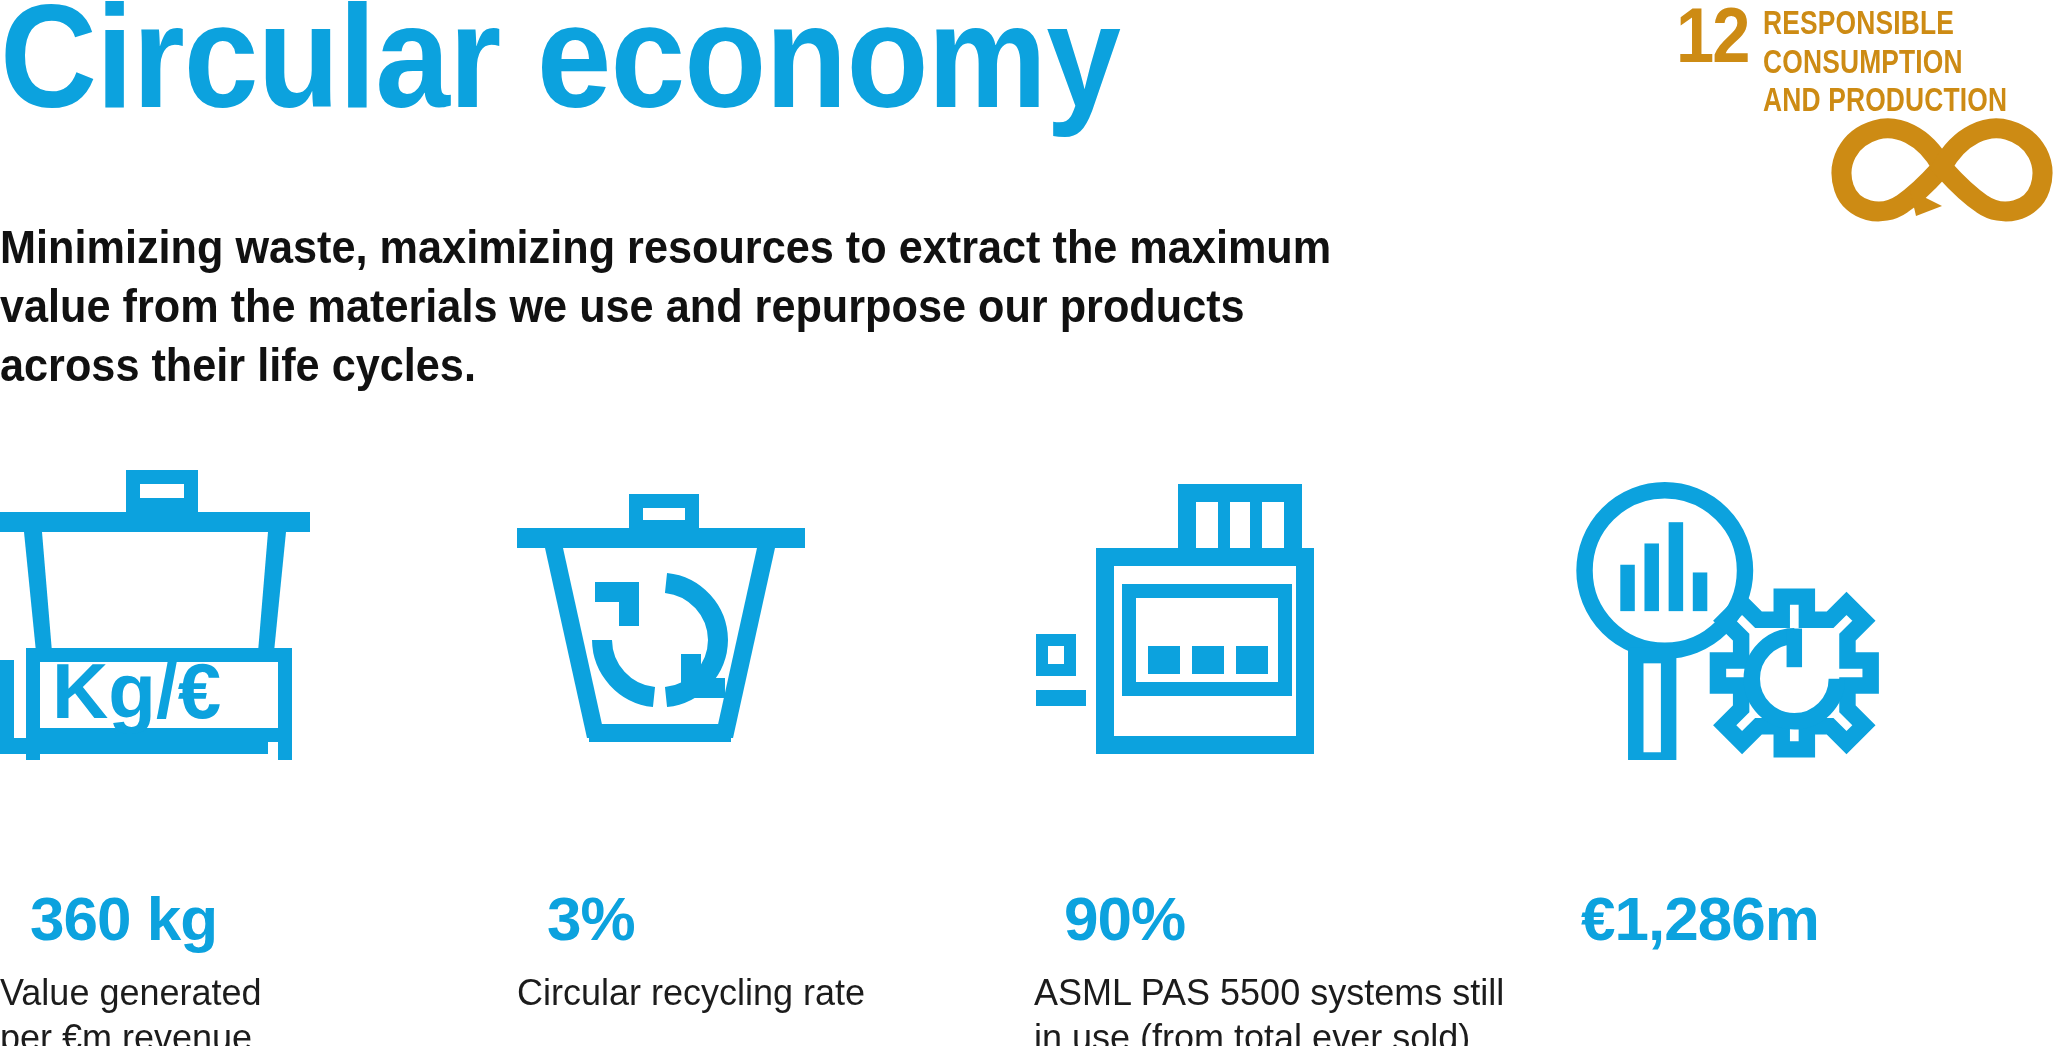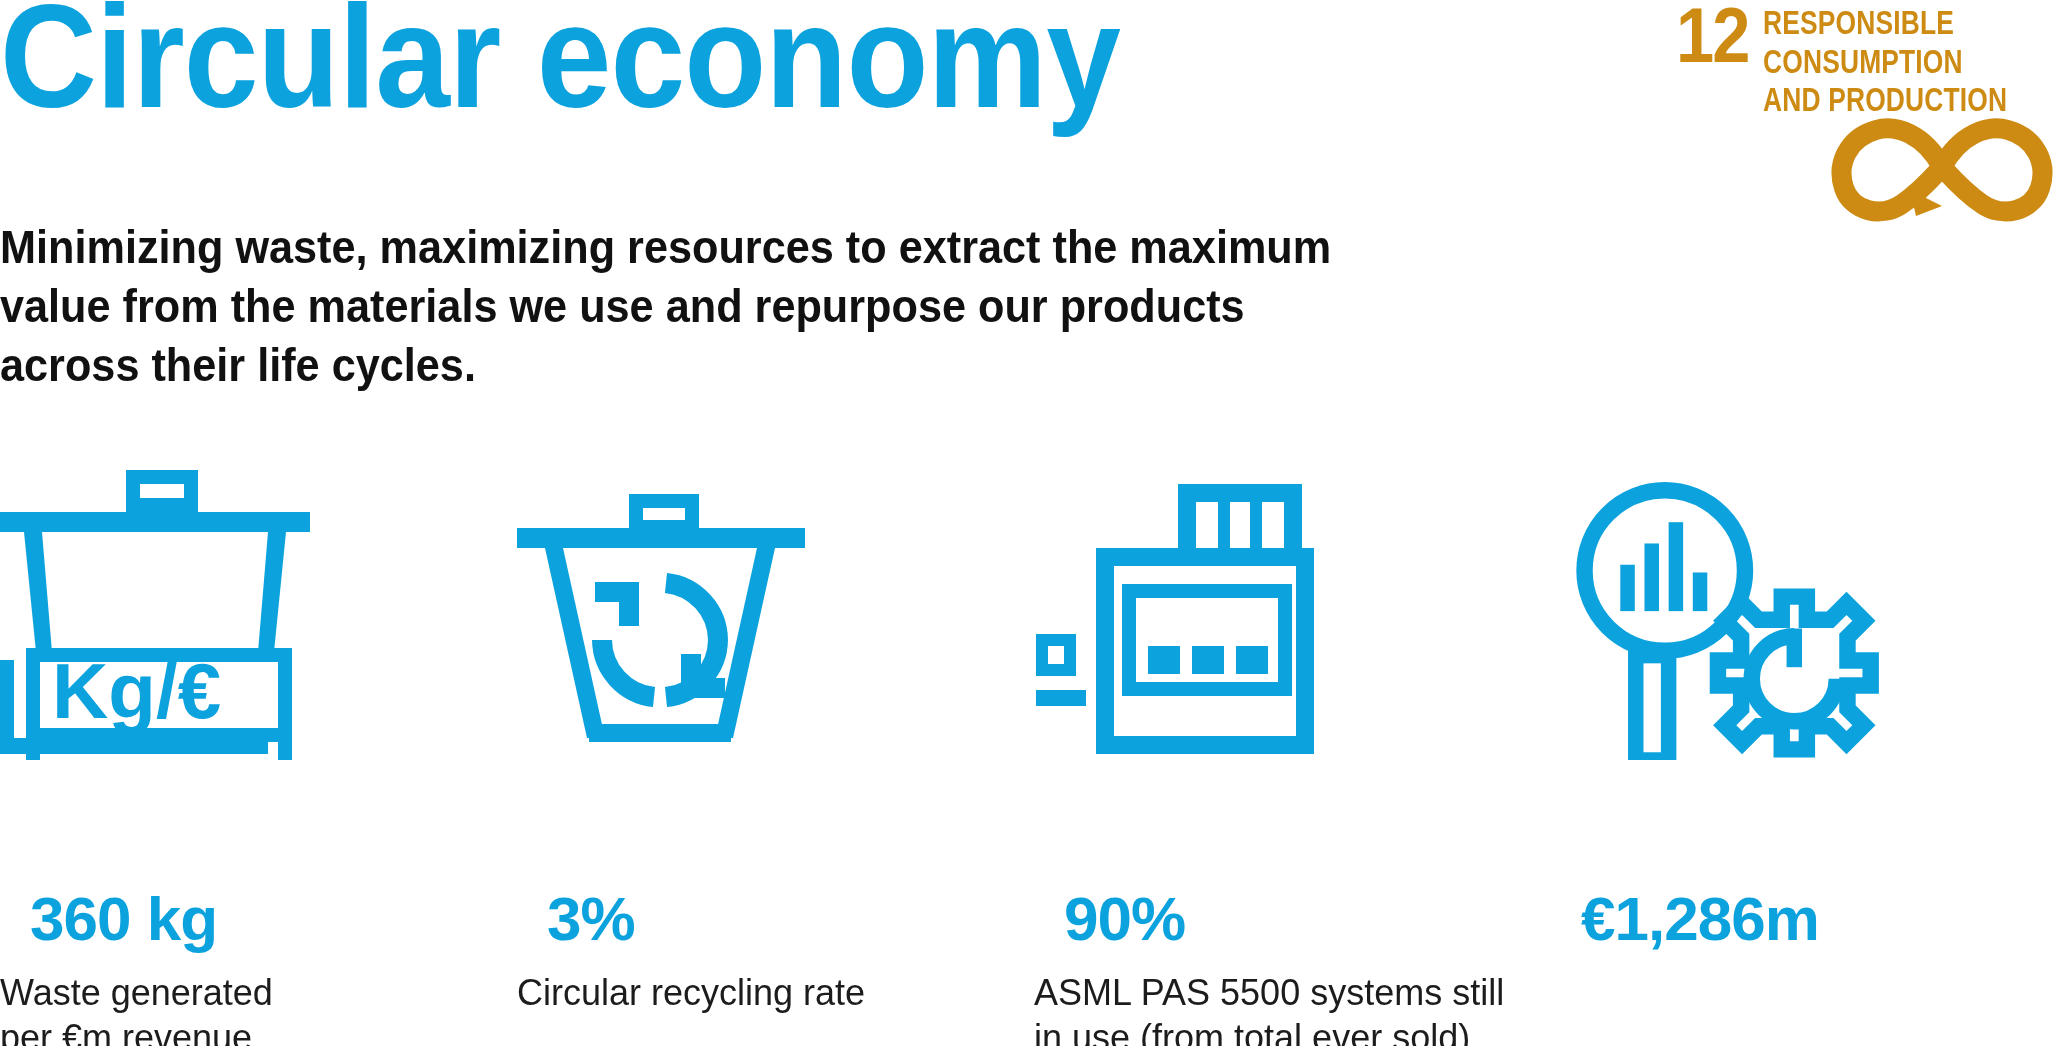--- a/index.html
+++ b/index.html
@@ -179,21 +179,21 @@
         <text x="52" y="248" font-family="Liberation Sans, sans-serif" font-size="78" font-weight="700" fill="#0CA2DE">Kg/€</text>
         <g fill="#0CA2DE">
 
           <rect x="0" y="190" width="14" height="92"></rect>
           <rect x="0" y="268" width="268" height="16"></rect>
         </g>
       </svg>
 
       <div class="value">360 kg</div>
       <div class="caption">
-        <span class="ln">Waste generated</span>
+        <span class="ln">Value generated</span>
         <span class="ln">per €m revenue</span>
       </div>
     </div>
 
     <div class="kpi">
       <svg class="icon" viewBox="0 0 300 290" width="300" height="290" style="margin-left:0">
         <g transform="translate(-10,0)">
         <g fill="#0CA2DE">
 
           <rect x="122" y="24" width="14" height="38"></rect>

